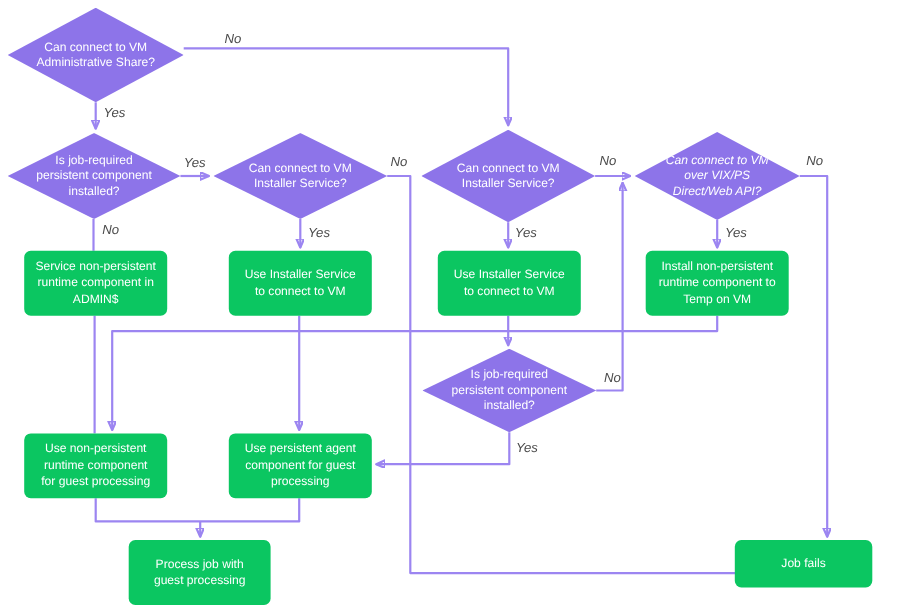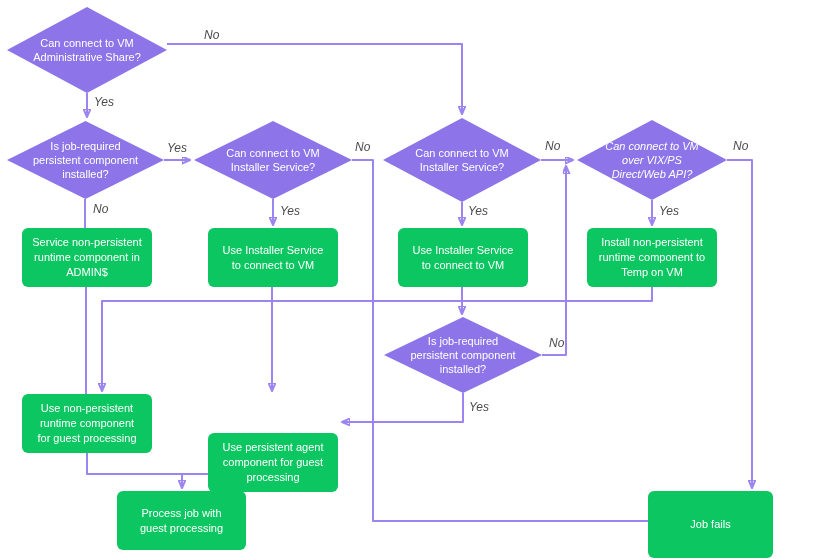--- a/index.html
+++ b/index.html
@@ -116,27 +116,27 @@
   </div>
   <div class="node action" style="left:398px; top:228px; width:130px; height:59px;">
     <span>Use Installer Service to connect to VM</span>
   </div>
   <div class="node action" style="left:22px; top:394px; width:130px; height:59px;">
     <span>Use non-persistent runtime component for guest processing</span>
   </div>
   <div class="node action" style="left:587px; top:228px; width:130px; height:59px;">
     <span>Install non-persistent runtime component to Temp on VM</span>
   </div>
-  <div class="node action" style="left:208px; top:394px; width:130px; height:59px;margin-top:39px;">
+  <div class="node action" style="left:208px; top:394px; width:130px; height:59px;">
     <span>Use persistent agent component for guest processing</span>
   </div>
   <div class="node action" style="left:117px; top:491px; width:129px; height:59px;">
     <span>Process job with guest processing</span>
   </div>
-  <div class="node action" style="left:648px; top:491px; width:125px; height:67px;">
+  <div class="node action" style="left:668px; top:491px; width:125px; height:43px;">
     <span>Job fails</span>
   </div>
 
   <span class="edge-label" style="left:94px;  top:95px;">Yes</span>
   <span class="edge-label" style="left:204px; top:28px;">No</span>
   <span class="edge-label" style="left:167px; top:141px;">Yes</span>
   <span class="edge-label" style="left:93px;  top:202px;">No</span>
   <span class="edge-label" style="left:280px; top:204px;">Yes</span>
   <span class="edge-label" style="left:355px; top:140px;">No</span>
   <span class="edge-label" style="left:468px; top:204px;">Yes</span>

